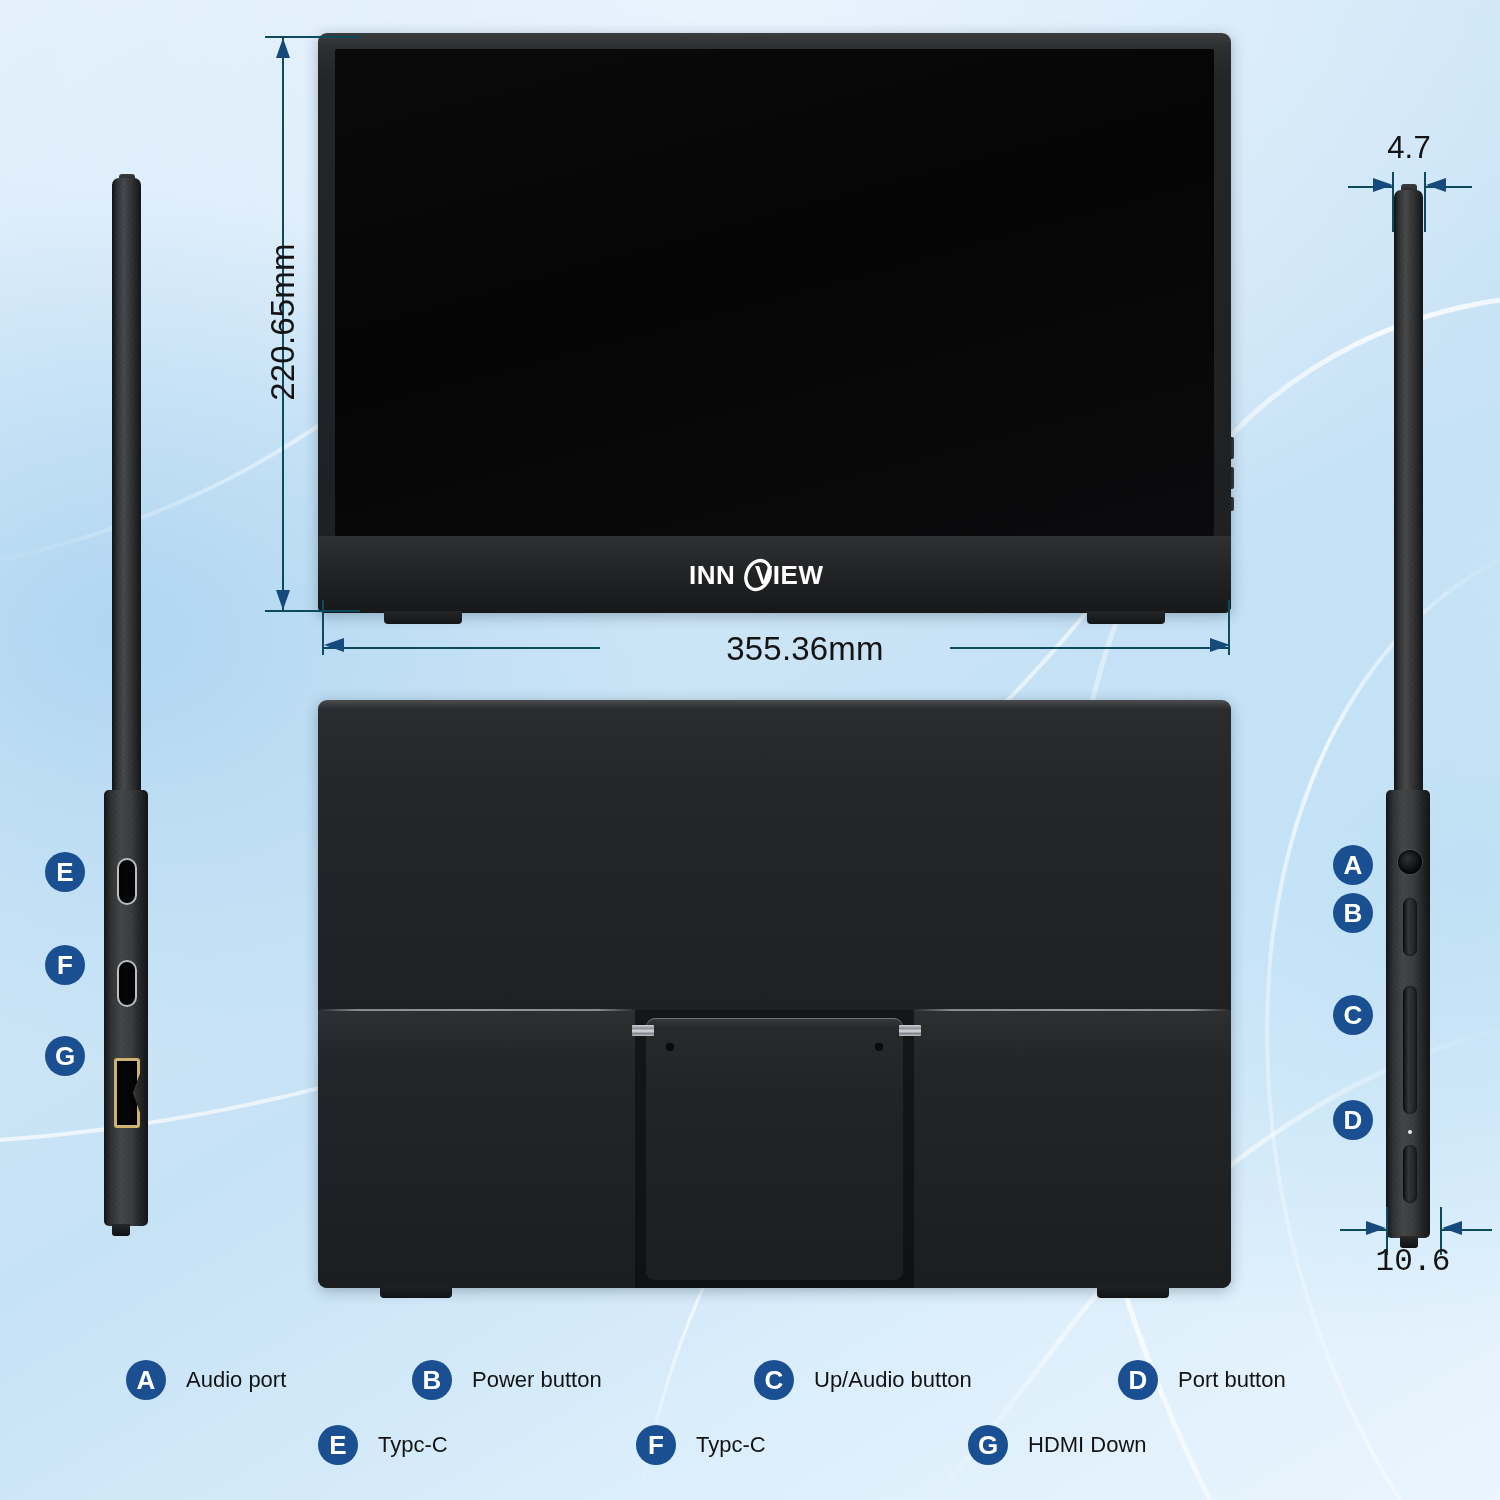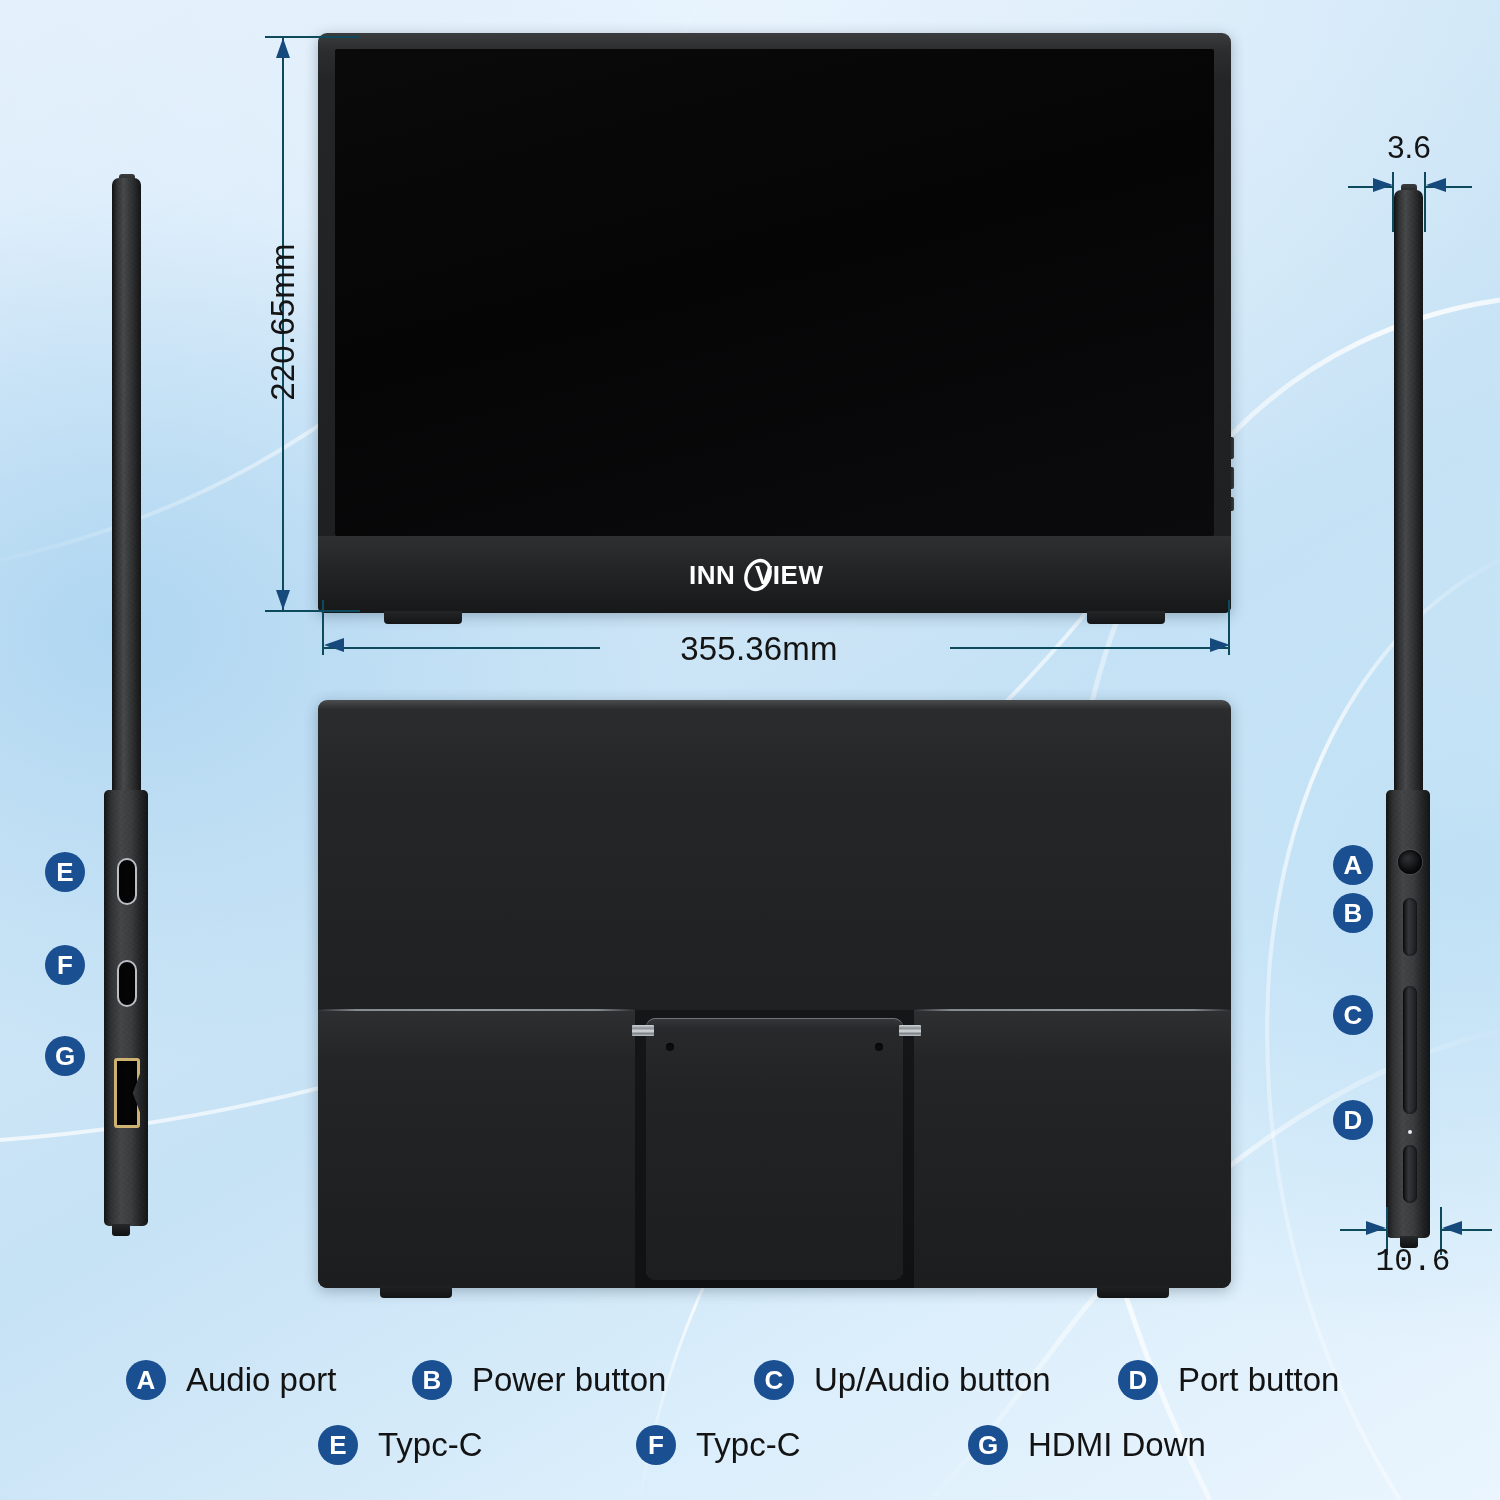--- a/index.html
+++ b/index.html
@@ -348,21 +348,21 @@
     height: 170px;
   }
   .legend-item {
     position: absolute;
     display: flex;
     align-items: center;
     gap: 20px;
   }
   .legend-label {
     color: #131313;
-    font-size: 33px;
+    font-size: 22px;
     white-space: nowrap;
     font-family: "Liberation Sans", sans-serif;
   }
 </style>
 </head>
 <body>
 
 <div id="stage">
 
   <svg class="swoosh-layer" width="1500" height="1500" viewBox="0 0 1500 1500">
@@ -410,21 +410,21 @@
   <div class="arrow arrow-up" style="left:276px; top:38px;"></div>
   <div class="arrow arrow-down" style="left:276px; top:590px;"></div>
   <div class="dim-label vertical" style="left:176px; top:303px; width:214px; text-align:center;">220.65mm</div>
 
   <div class="ext-line dim-v" style="left:322px; top:600px; width:1.6px; height:55px;"></div>
   <div class="ext-line dim-v" style="left:1228px; top:600px; width:1.6px; height:55px;"></div>
   <div class="dim-line dim-h" style="left:324px; top:647px; width:276px;"></div>
   <div class="dim-line dim-h" style="left:950px; top:647px; width:280px;"></div>
   <div class="arrow arrow-left" style="left:324px; top:638px;"></div>
   <div class="arrow arrow-right" style="left:1210px; top:638px;"></div>
-  <div class="dim-label" style="left:584px; top:630px; width:350px; text-align:center;">355.36mm</div>
+  <div class="dim-label" style="left:630px; top:630px; width:350px; text-align:center;">355.36mm</div>
 
   <div id="back-view">
     <div class="back-lower" id="back-lower-left"></div>
     <div class="back-lower" id="back-lower-right"></div>
     <div class="back-panel-seam" style="left:0; bottom:277px; width:318px;"></div>
     <div class="back-panel-seam" style="right:0; bottom:277px; width:318px;"></div>
     <div id="kickstand-well"></div>
     <div id="kickstand">
       <div class="screw-hole" id="screw-left"></div>
       <div class="screw-hole" id="screw-right"></div>
@@ -473,21 +473,21 @@
   <div class="badge" style="left:1333px; top:893px;">B</div>
   <div class="badge" style="left:1333px; top:995px;">C</div>
   <div class="badge" style="left:1333px; top:1100px;">D</div>
 
   <div class="ext-line dim-v" style="left:1392px; top:172px; width:1.6px; height:60px;"></div>
   <div class="ext-line dim-v" style="left:1424px; top:172px; width:1.6px; height:60px;"></div>
   <div class="dim-line dim-h" style="left:1348px; top:186px; width:46px;"></div>
   <div class="dim-line dim-h" style="left:1424px; top:186px; width:48px;"></div>
   <div class="arrow arrow-right" style="left:1373px; top:178px;"></div>
   <div class="arrow arrow-left" style="left:1426px; top:178px;"></div>
-  <div class="dim-label small" style="left:1334px; top:130px; width:150px; text-align:center;">3.6</div>
+  <div class="dim-label small" style="left:1334px; top:130px; width:150px; text-align:center;">4.7</div>
 
   <div class="ext-line dim-v" style="left:1386px; top:1207px; width:1.6px; height:48px;"></div>
   <div class="ext-line dim-v" style="left:1440px; top:1207px; width:1.6px; height:48px;"></div>
   <div class="dim-line dim-h" style="left:1340px; top:1229px; width:48px;"></div>
   <div class="dim-line dim-h" style="left:1440px; top:1229px; width:52px;"></div>
   <div class="arrow arrow-right" style="left:1366px; top:1221px;"></div>
   <div class="arrow arrow-left" style="left:1442px; top:1221px;"></div>
   <div class="dim-label small" style="left:1338px; top:1244px; width:150px; text-align:center;font-family:Liberation Mono, monospace;">10.6</div>
 
   <div id="legend">

